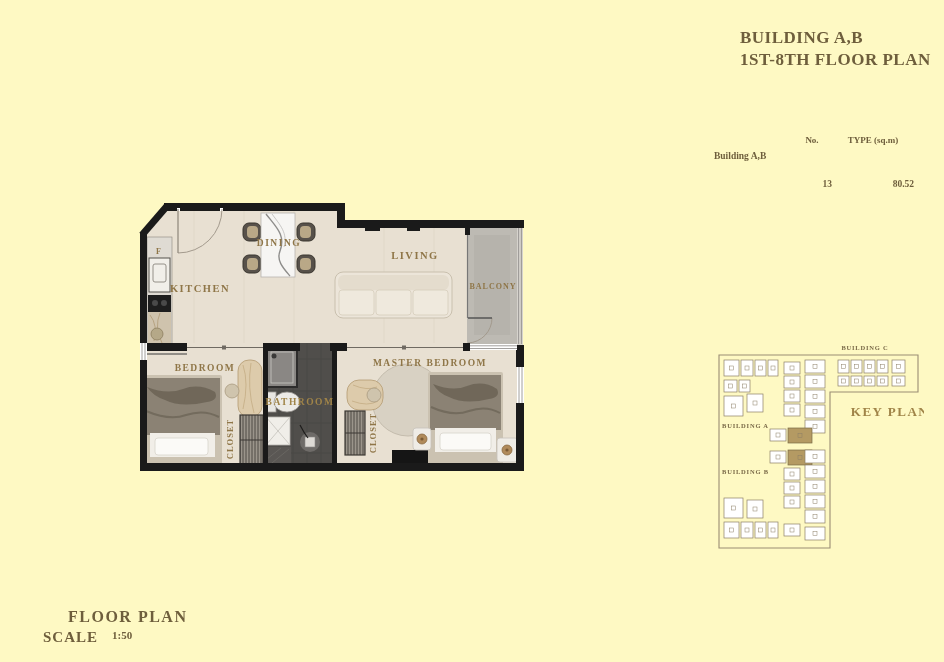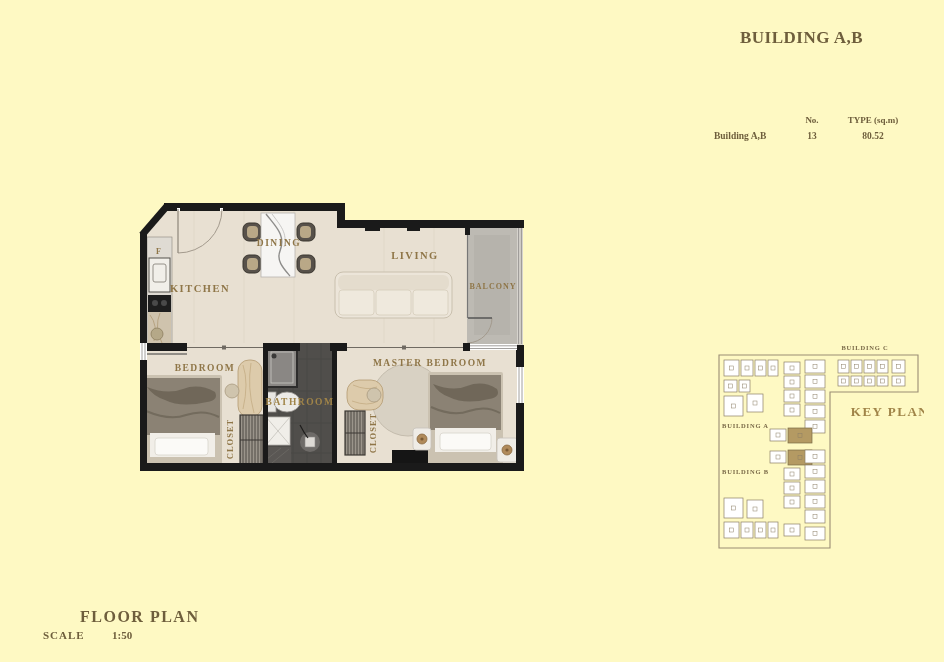--- a/index.html
+++ b/index.html
@@ -4,28 +4,28 @@
 <style>
   html,body{margin:0;padding:0;background:#ffffff;}
   .stage{position:relative;width:944px;height:662px;background:#fef9c3;overflow:hidden;
          font-family:"Liberation Serif", serif;}
   
   .title-block{position:absolute;left:740px;top:27px;color:#6e5e3c;font-weight:bold;
                font-size:17px;line-height:22px;letter-spacing:0.5px;white-space:nowrap;}
   
   .spec-table{position:absolute;left:714px;top:112px;color:#6e5e3c;font-weight:bold;
               display:grid;grid-template-columns:78px 40px 82px;}
-  .spec-table .hdr{font-size:9px;padding-top:3px;text-align:center;}
+  .spec-table .hdr{font-size:9px;padding-top:3px;text-align:center;margin-top:20px;}
   .spec-table .cell{font-size:9.5px;padding-top:6px;}
   .spec-table .name{text-align:left;}
-  .spec-table .num{text-align:center;}
+  .spec-table .num{text-align:right;margin-top:28px;}
   
   .footer-title{position:absolute;left:68px;top:608px;font-size:16px;font-weight:bold;
-                color:#6e5e3c;letter-spacing:1.5px;margin-left:12px;}
-  .footer-scale{position:absolute;left:43px;top:629px;font-size:11px;font-weight:bold;
+                color:#6e5e3c;letter-spacing:1.5px;}
+  .footer-scale{position:absolute;left:43px;top:629px;font-size:15px;font-weight:bold;
                 color:#6e5e3c;letter-spacing:1px;}
   .footer-scale-value{position:absolute;left:112px;top:629px;font-size:11px;font-weight:bold;
                 color:#6e5e3c;}
   
   .plan-svg{position:absolute;left:134px;top:195px;}
   .room-label{font-family:"Liberation Serif",serif;font-weight:bold;fill:#8f7648;
               letter-spacing:1.5px;}
   .room-label.dark-bg{fill:#a08448;}
   .room-label.small{letter-spacing:1px;}
   .wall{fill:#1a1a1a;}
@@ -44,20 +44,21 @@
   .kp-title{font-family:"Liberation Serif",serif;font-weight:bold;fill:#a08448;
             font-size:13px;letter-spacing:1.5px;}
 </style>
 </head>
 <body>
 
 <div class="stage">
 
   <div class="title-block">
     <div>BUILDING A,B</div>
+    <div>1ST-8TH FLOOR PLAN</div>
   </div>
 
   <div class="spec-table">
     <div class="hdr"></div>
     <div class="hdr">No.</div>
     <div class="hdr">TYPE (sq.m)</div>
     <div class="cell name">Building A,B</div>
     <div class="cell num">13</div>
     <div class="cell num">80.52</div>
   </div>

